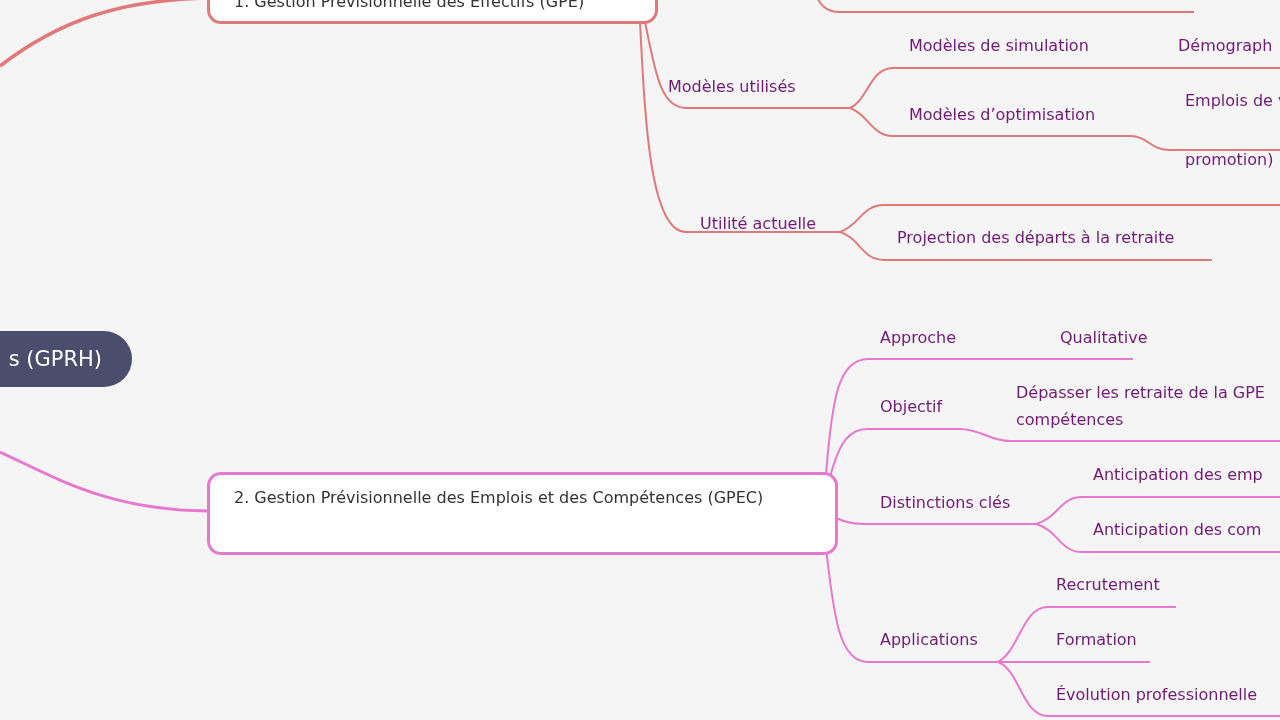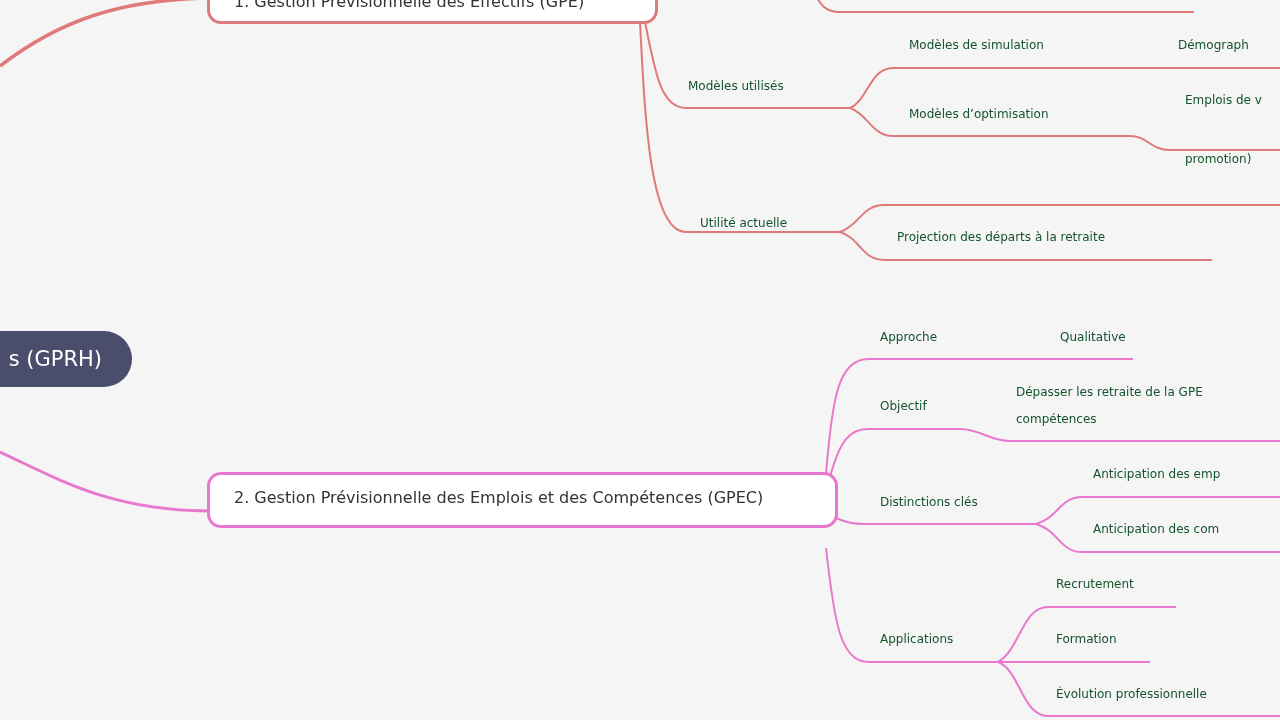--- a/index.html
+++ b/index.html
@@ -54,28 +54,28 @@
       width: 451px;
       height: 54px;
       border: 3px solid #e07a7a;
       white-space: nowrap;
       padding-top: 18px;
     }
     .branch-gpec {
       left: 207px;
       top: 472px;
       width: 631px;
-      height: 56px;
+      height: 83px;
       border: 3px solid #e878cf;
     }
     .label {
       position: absolute;
-      font-size: 12px;
+      font-size: 16px;
       line-height: 27px;
-      color: #14532d;
+      color: #701a75;
       white-space: nowrap;
     }
   </style>
 </head>
 <body>
 
 <div id="canvas">
 
   <svg id="edges" xmlns="http://www.w3.org/2000/svg">
 
@@ -117,21 +117,21 @@
   </svg>
 
   <div class="root-node">
     <span>s (GPRH)</span>
   </div>
 
   <div class="branch-node branch-gpe">
     <span>1. Gestion Prévisionnelle des Effectifs (GPE)</span>
   </div>
 
-  <div class="label" style="left:688px; top:73px;">Modèles utilisés</div>
+  <div class="label" style="left:668px; top:73px;">Modèles utilisés</div>
   <div class="label" style="left:909px; top:32px;">Modèles de simulation</div>
   <div class="label" style="left:1178px; top:32px;">Démograph</div>
   <div class="label" style="left:909px; top:101px;">Modèles d’optimisation</div>
   <div class="label" style="left:1185px; top:87px;">Emplois de v</div>
   <div class="label" style="left:1185px; top:114px;margin-top:32px;">promotion)</div>
 
   <div class="label" style="left:700px; top:197px;margin-top:13px;">Utilité actuelle</div>
   <div class="label" style="left:897px; top:224px;">Projection des départs à la retraite</div>
 
   <div class="branch-node branch-gpec">

